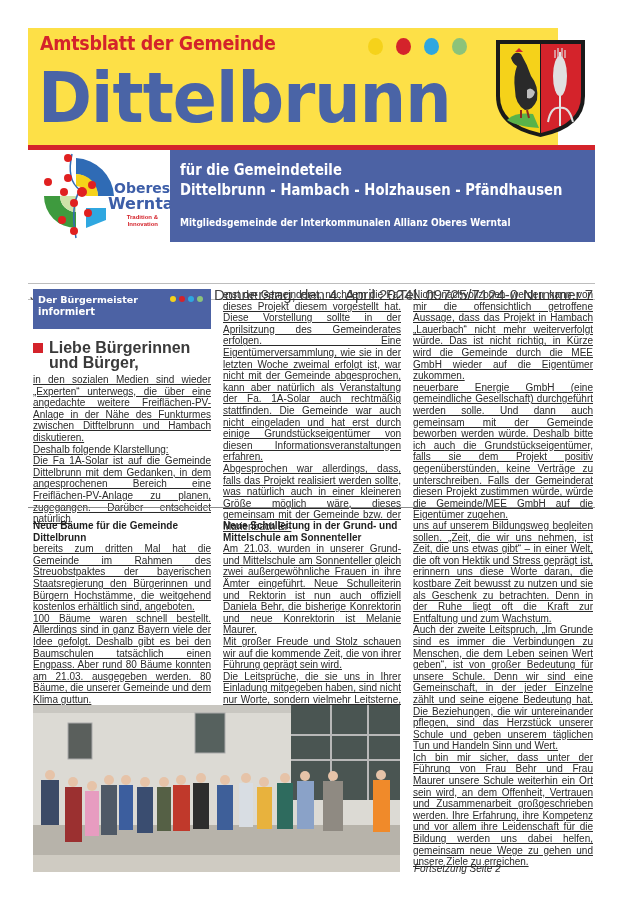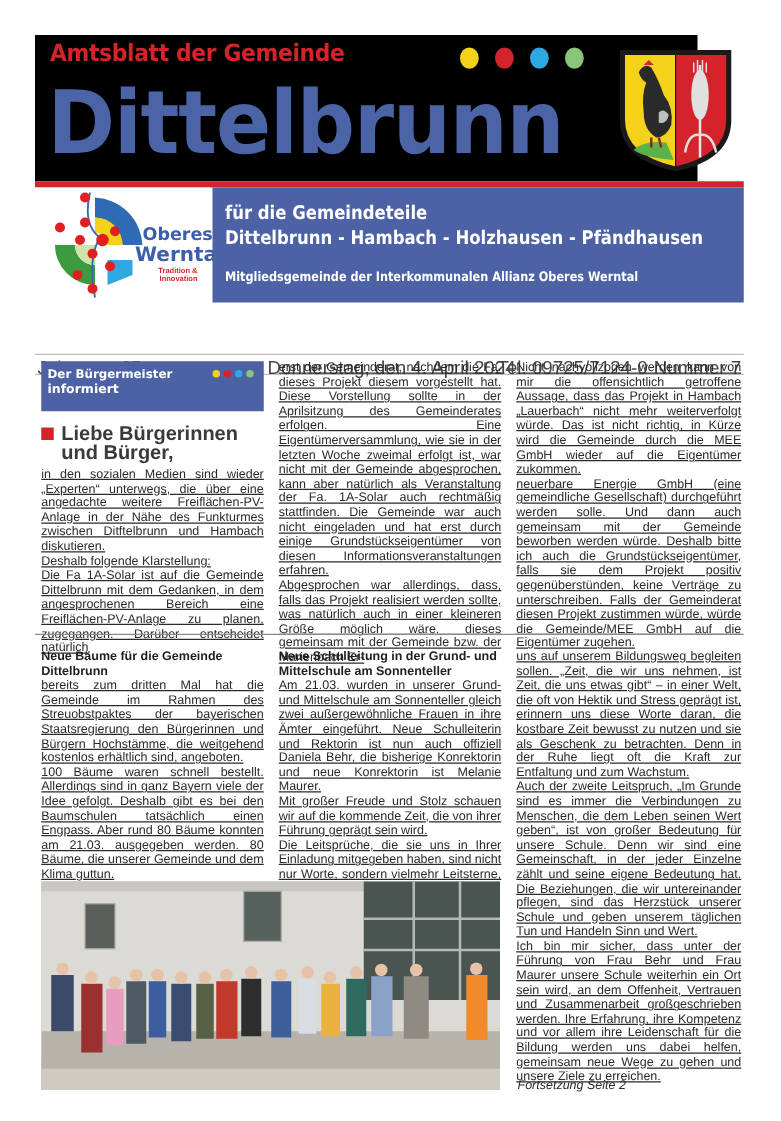--- a/index.html
+++ b/index.html
@@ -1,20 +1,20 @@
 <!DOCTYPE html>
 <html><head>
 <meta charset="utf-8">
 <style>
   * { box-sizing: border-box; margin: 0; padding: 0; }
   html, body { width: 625px; height: 897px; background: #ffffff; overflow: hidden; }
   body { position: relative; font-family: "Liberation Sans", sans-serif; color: #2a2a2a; }
 
   
-  .masthead { position: absolute; left: 28px; top: 28px; width: 530px; height: 117px; background: #000000; }
+  .masthead { position: absolute; left: 28px; top: 28px; width: 530px; height: 117px; background: #fde047; }
   .mast-sub { position: absolute; left: 12px; top: 4px; font-family: "DejaVu Sans", sans-serif; font-weight: bold; font-size: 19px; color: #d4232b; letter-spacing: -0.3px; transform: scaleX(0.92); transform-origin: left; }
   .mast-title { position: absolute; left: 10px; top: 30px; font-family: "DejaVu Sans", sans-serif; font-weight: bold; font-size: 70px; line-height: 80px; color: #4a64a6; letter-spacing: -1px; transform: scaleX(0.93); transform-origin: left; }
   .dots { position: absolute; left: 340px; top: 10px; display: flex; gap: 13px; }
   .dot { width: 15px; height: 17px; border-radius: 50%; }
   .crest { position: absolute; left: 465px; top: 8px; width: 95px; height: 104px; }
   .redline { position: absolute; left: 28px; top: 145px; width: 567px; height: 5px; background: #d4232b; }
 
   
   .logo-area { position: absolute; left: 28px; top: 150px; width: 140px; height: 92px; background: #fff; }
   .logo-text1 { position: absolute; left: 86px; top: 30px; font-family: "DejaVu Sans", sans-serif; font-weight: bold; font-size: 14px; color: #3d5ea8; }

